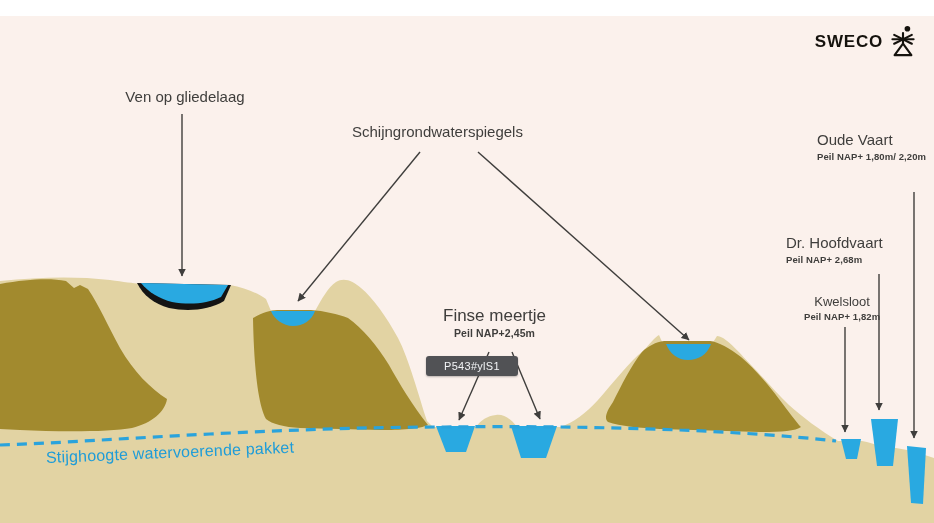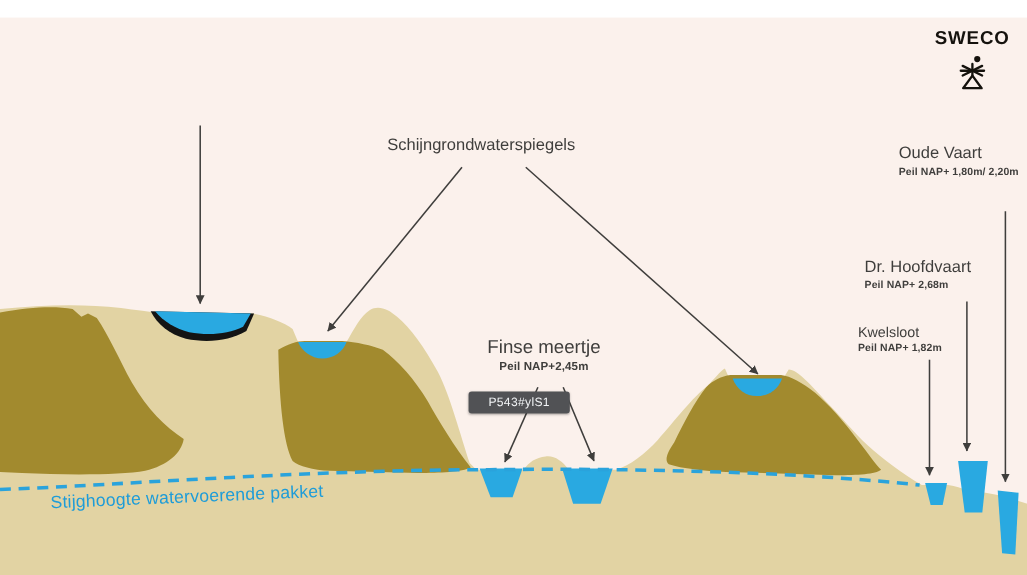--- a/index.html
+++ b/index.html
@@ -9,31 +9,31 @@
   }
   .scene-svg{position:absolute;left:0;top:0;}
   .label{position:absolute;color:#3f3e3c;line-height:1.25;}
   .label .peil{font-size:9.5px;font-weight:700;margin-top:1px;letter-spacing:0.1px;}
   .lbl-ven{left:110px;top:88px;width:150px;text-align:center;font-size:15px;}
   .lbl-schijn{left:352px;top:123px;width:212px;font-size:15px;}
   .lbl-finse{left:443px;top:305px;font-size:17px;}
   .lbl-finse .peil{font-size:10.5px;text-align:center;}
   .lbl-beekdal{left:817px;top:131px;font-size:15px;}
   .lbl-hoofdvaart{left:786px;top:234px;font-size:15px;}
-  .lbl-kwelsloot{left:780px;top:294px;font-size:13px;}
+  .lbl-kwelsloot{left:804px;top:294px;font-size:13px;text-align:center;}
   .lbl-keileem{left:12px;top:296px;font-size:26px;color:#4a473c;letter-spacing:0.5px;}
   .lbl-stijghoogte{left:46px;top:448px;font-size:16px;color:#1e9cd8;
     transform:rotate(-2.4deg);transform-origin:left center;letter-spacing:0.2px;}
   .lbl-watervoerend{left:348px;top:483px;font-size:21px;}
   .tooltip{
     position:absolute;left:426px;top:356px;background:#515255;color:#f2f4f6;
     font-size:11px;padding:4px 18px;border-radius:3px;letter-spacing:0.3px;
     box-shadow:0 1px 2px rgba(0,0,0,0.25);
   }
-  .logo{position:absolute;top:25px;right:16px;display:flex;align-items:center;gap:5px;flex-direction:column;}
+  .logo{position:absolute;top:25px;right:16px;display:flex;align-items:center;gap:5px;}
   .logo .word{font-size:17px;font-weight:800;letter-spacing:0.8px;color:#15120d;}
 </style>
 </head>
 <body>
 
 <div class="stage">
 
   <svg class="scene-svg" width="934" height="523" viewBox="0 0 934 523">
     <defs>
       <marker id="ah" markerWidth="9" markerHeight="8" refX="7.5" refY="4" orient="auto" markerUnits="userSpaceOnUse">
@@ -142,20 +142,21 @@
       <line x1="420" y1="152" x2="298" y2="301" marker-end="url(#ah)"></line>
       <line x1="478" y1="152" x2="689" y2="340" marker-end="url(#ah)"></line>
       <line x1="489" y1="352" x2="459" y2="420" marker-end="url(#ah)"></line>
       <line x1="512" y1="352" x2="540" y2="419" marker-end="url(#ah)"></line>
       <line x1="845" y1="327" x2="845" y2="432" marker-end="url(#ah)"></line>
       <line x1="879" y1="274" x2="879" y2="410" marker-end="url(#ah)"></line>
       <line x1="914" y1="192" x2="914" y2="438" marker-end="url(#ah)"></line>
     </g>
   </svg>
 
+  <div class="label lbl-ven">Ven op gliedelaag</div>
 
   <div class="label lbl-schijn">Schijngrondwaterspiegels</div>
 
   <div class="label lbl-finse">
     <div>Finse meertje</div>
     <div class="peil">Peil NAP+2,45m</div>
   </div>
 
   <div class="label lbl-beekdal">
     <div>Oude Vaart</div>

